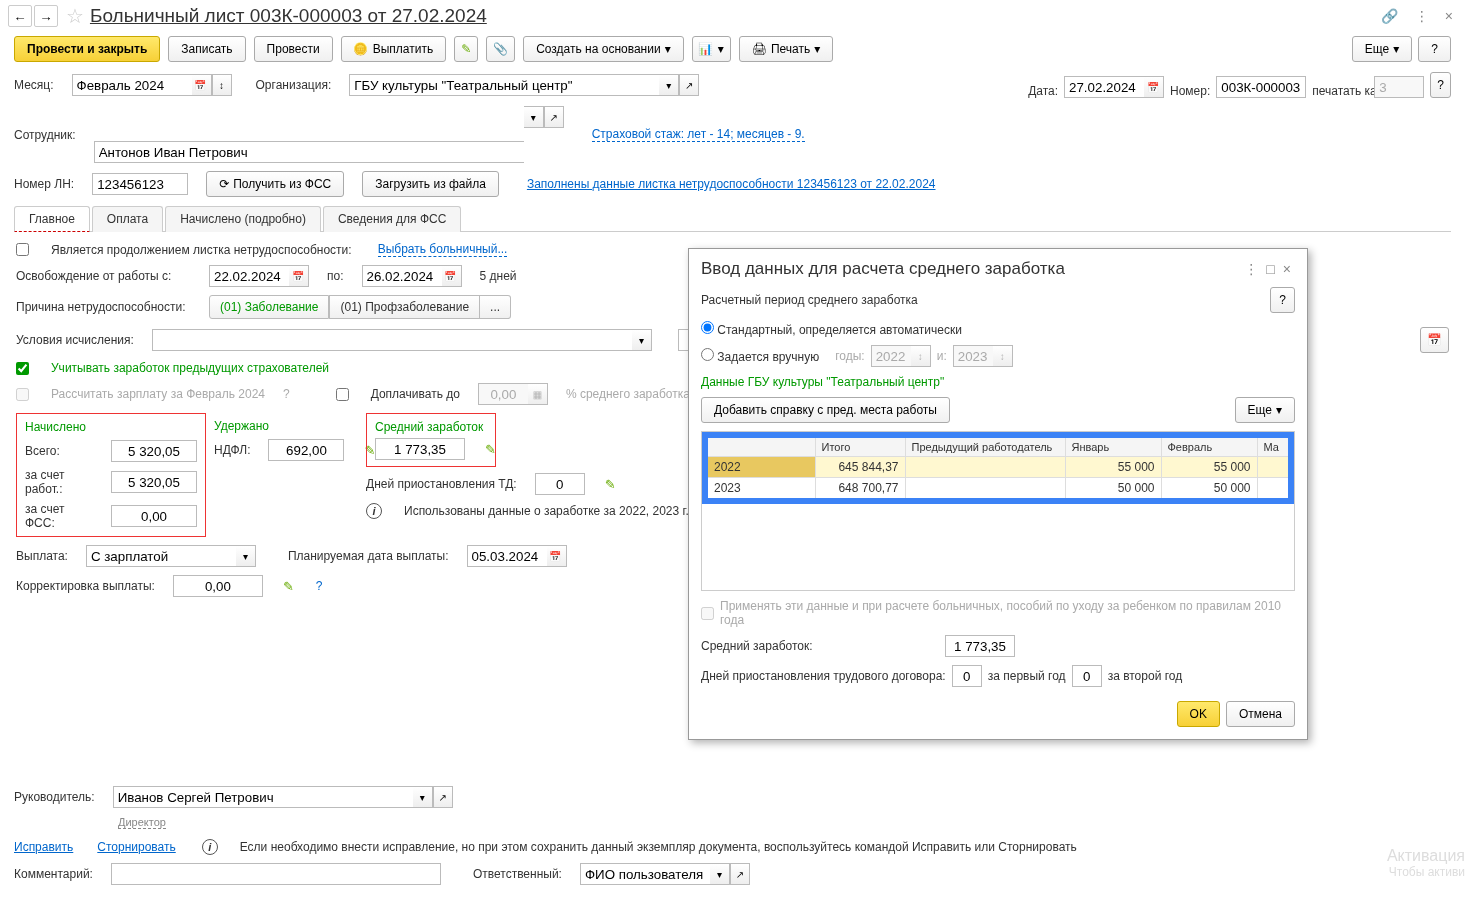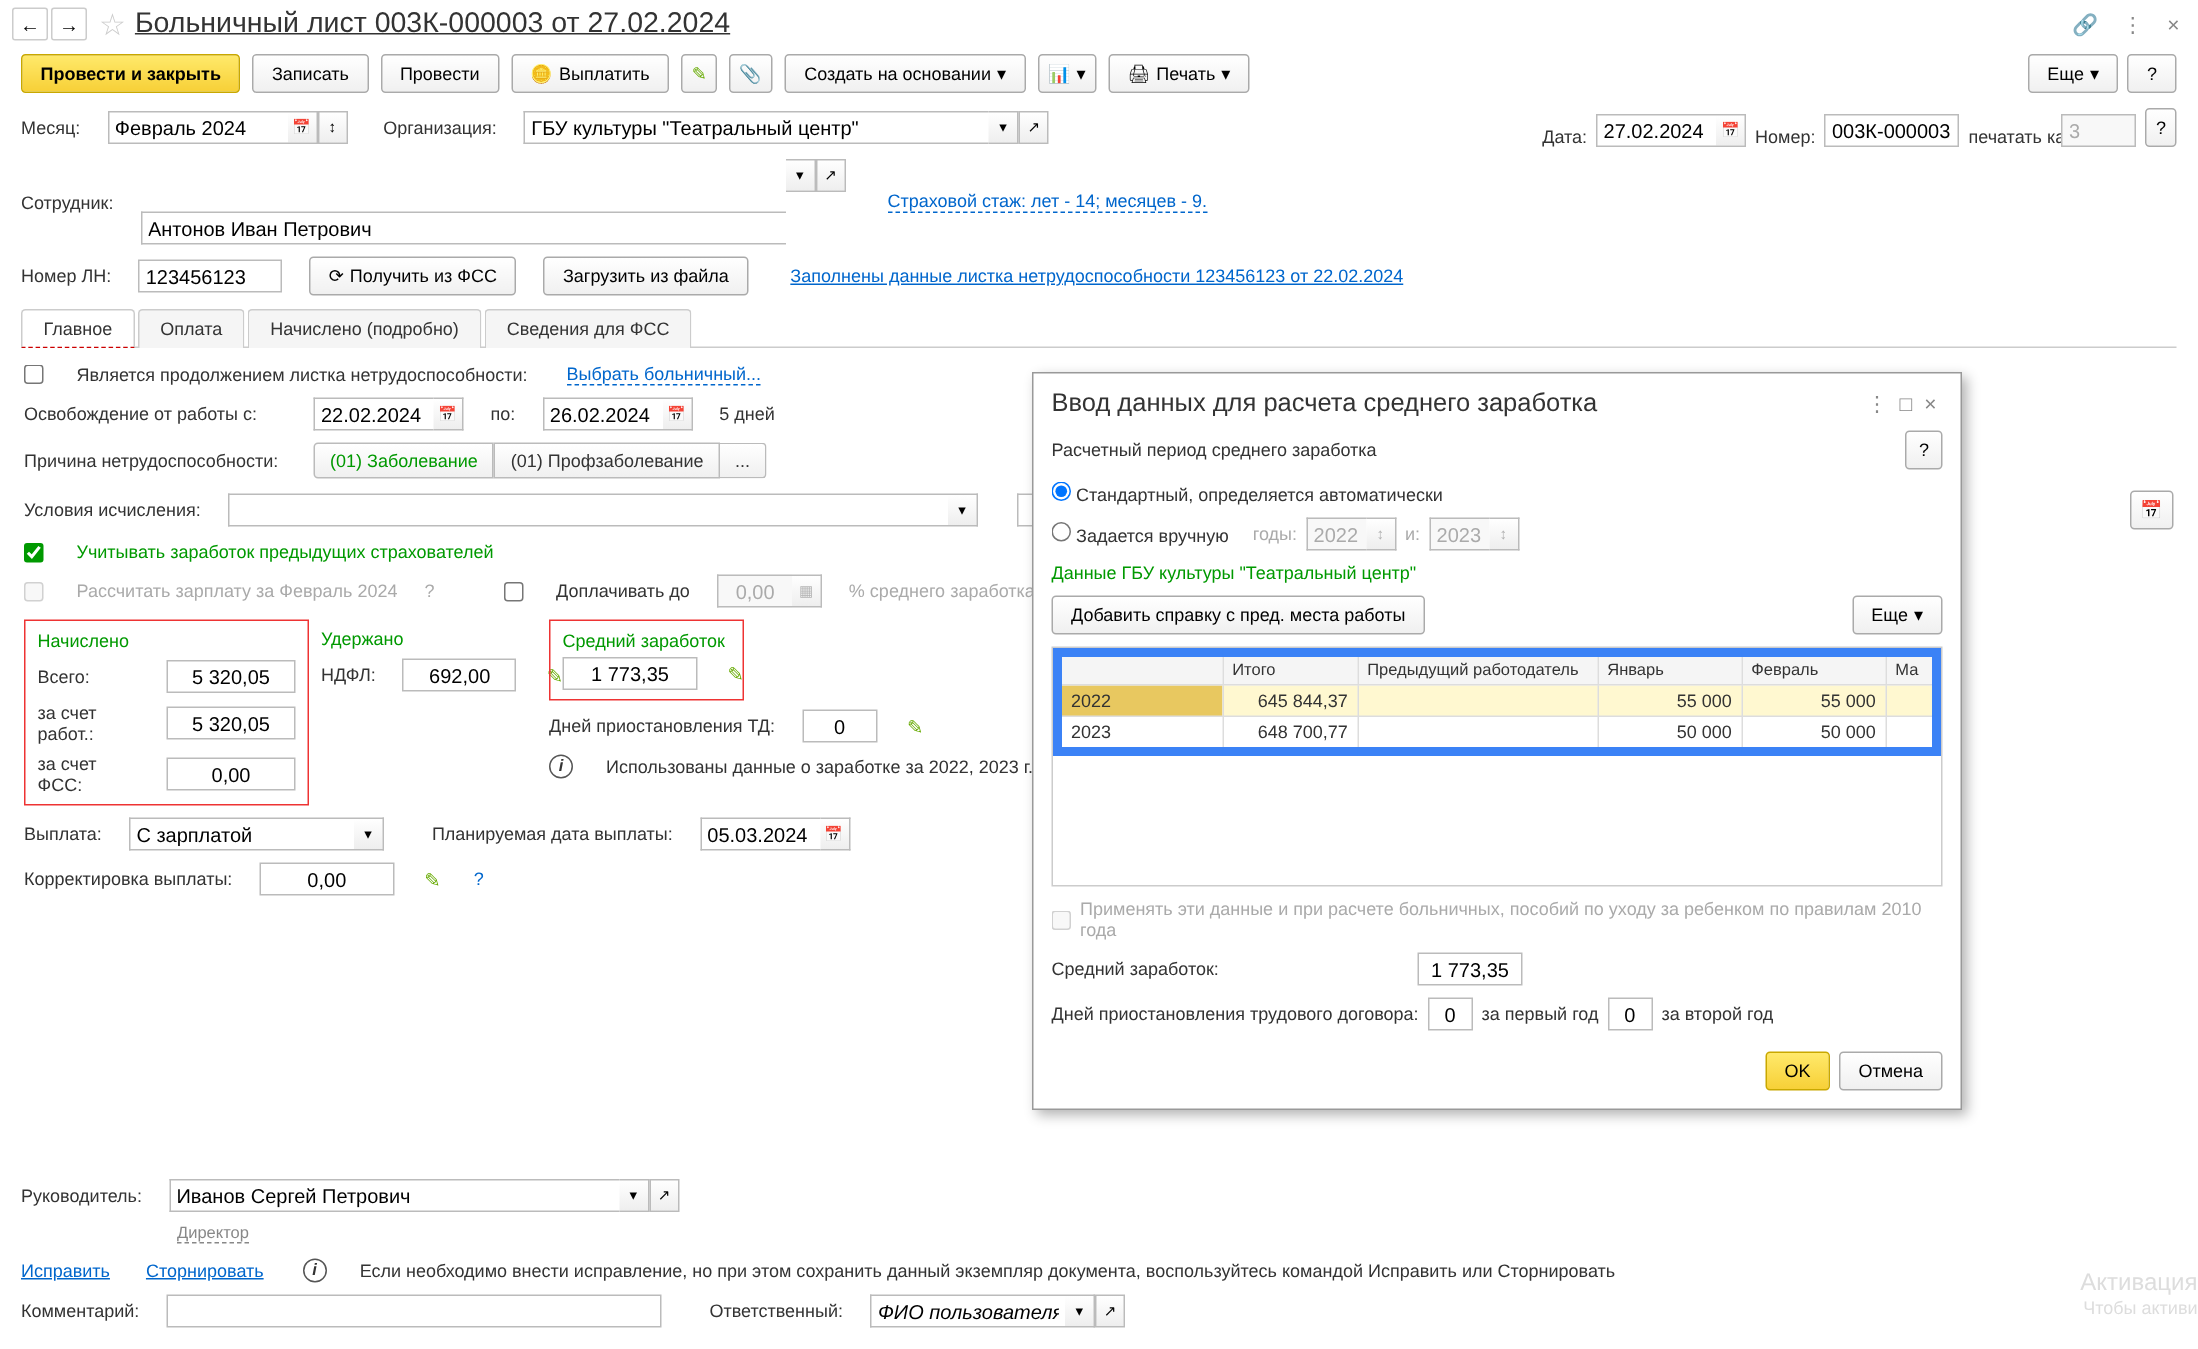--- a/index.html
+++ b/index.html
@@ -312,21 +312,21 @@
     <a class="link">Исправить</a>
     <a class="link" style="margin-left:6px;">Сторнировать</a>
     <span class="info-icon" style="margin-left:8px;">i</span>
     <span>Если необходимо внести исправление, но при этом сохранить данный экземпляр документа, воспользуйтесь командой Исправить или Сторнировать</span>
   </div>
   <div class="row" style="margin-bottom:0;">
     <span class="label">Комментарий:</span>
     <input class="input" style="width: 330px;">
     <span class="label" style="margin-left:14px;">Ответственный:</span>
     <div class="input-group">
-        <input class="input" style="width: 130px; font-style: italic;" value="ФИО пользователя">
+        <input class="input" style="width: 130px;" value="ФИО пользователя">
         <button class="ig-btn">▾</button>
         <button class="ig-btn">↗</button>
       </div>
   </div>
 </div>
 
 <div class="popup">
   <div class="popup-header">
     <span class="popup-title">Ввод данных для расчета среднего заработка</span>
     <button class="icon-btn-flat">⋮</button>

